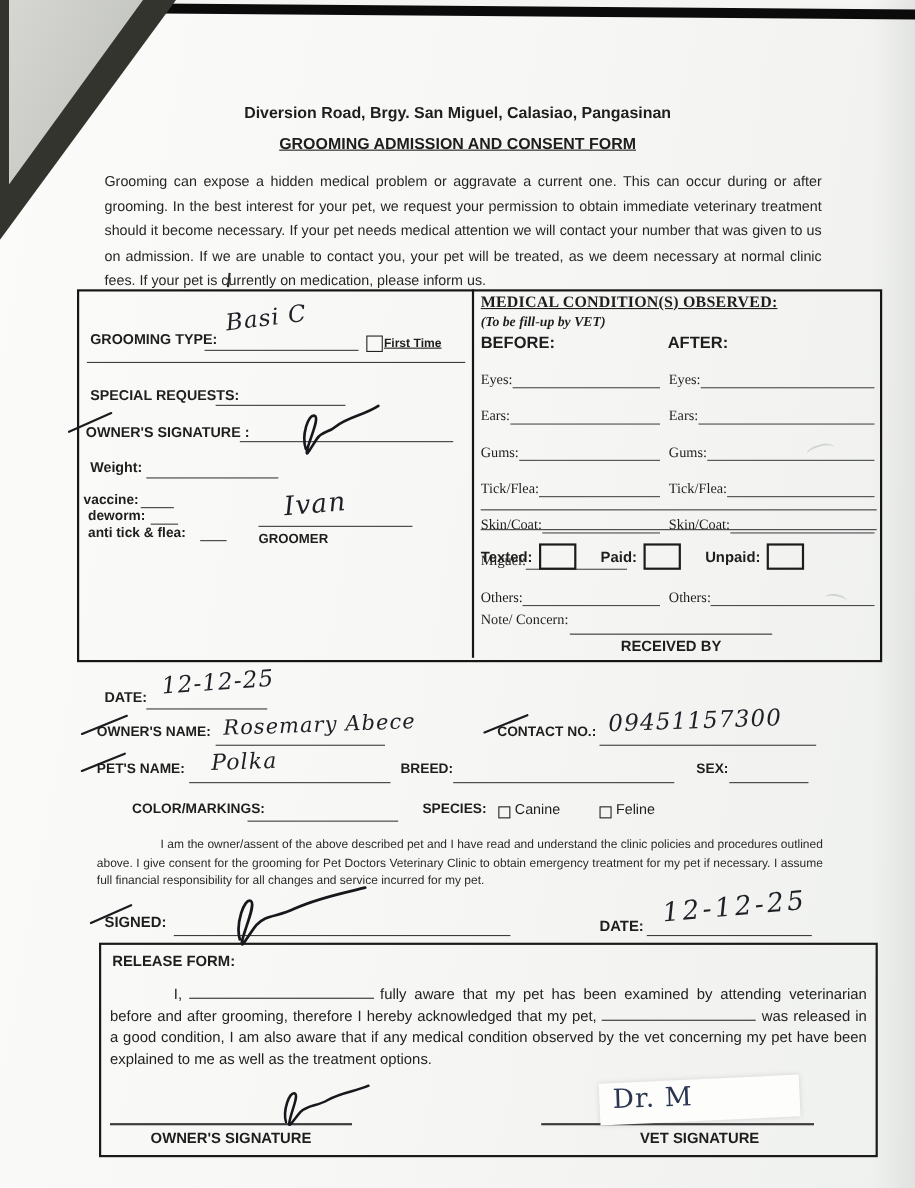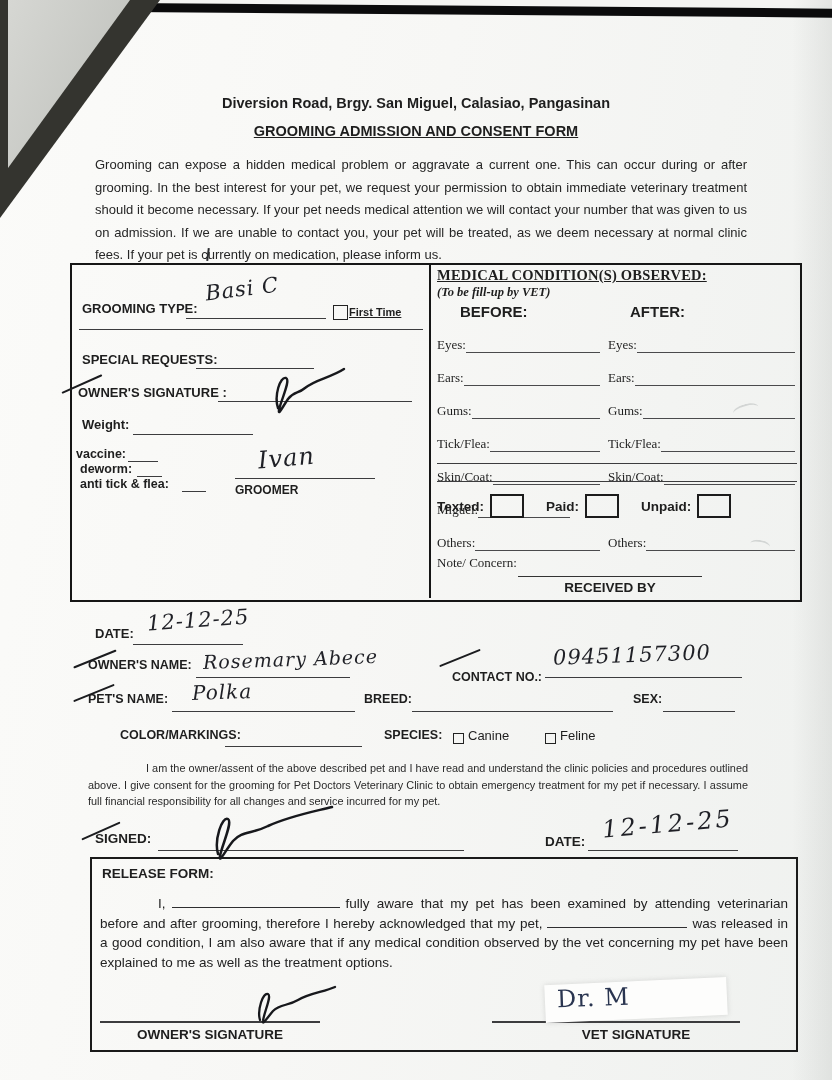--- a/index.html
+++ b/index.html
@@ -33,21 +33,21 @@
   .intro{top:154px;left:95px;width:652px;font-size:13px;line-height:22.5px;text-align:justify;color:#262626;}
   
   .mainbox{position:absolute;left:70px;top:263px;width:728px;height:335px;border:2.2px solid #161616;z-index:7;}
   .divider{position:absolute;left:429px;top:263px;width:2.2px;height:335px;background:#161616;z-index:8;}
   .relbox{position:absolute;left:90px;top:857px;width:704px;height:191px;border:2px solid #1a1a1a;z-index:7;}
   
   .med{position:absolute;left:437px;top:267px;width:358px;z-index:8;font-family:"Liberation Serif",serif;}
   .med .mtitle{font-size:14.5px;font-weight:bold;text-decoration:underline;letter-spacing:.2px;}
   .med .msub{font-size:12.5px;font-weight:bold;font-style:italic;margin-top:1px;}
   .med .ba{display:flex;font-family:"Liberation Sans",sans-serif;font-weight:bold;font-size:15px;margin-top:3px;}
-  .med .ba .before{width:170px;margin-left:23px;}
+  .med .ba .before{width:170px;}
   .mrow{display:flex;margin-top:17px;font-size:13px;text-align:right;}
   .mhalf{display:flex;align-items:flex-end;}
   .mhalf.l{width:163px;margin-right:8px;}
   .mhalf.r{width:187px;}
   .mhalf .fill{flex:1;border-bottom:1.4px solid #4a4a4c;height:13px;}
   .mhalf.short .fill{flex:0 0 92px;}
   .note{font-size:13px;margin-top:4px;}
   .payrow{position:absolute;left:437px;top:494px;width:358px;display:flex;align-items:center;
           font-weight:bold;font-size:13.5px;z-index:9;}
   .paybox{width:30px;height:20px;border:2px solid #1c1c1c;margin-left:6px;}
@@ -218,21 +218,21 @@
 
   <div class="lbl" style="left:95px;top:626px;font-size:13px;">DATE:</div>
   <div class="line" style="left:133px;top:644px;width:110px;border-bottom-width:1.8px;"></div>
   <div class="hw" style="left:147px;top:608px;font-size:21px;transform:rotate(-4deg);">12-12-25</div>
 
   <div class="lbl" style="left:88px;top:658px;font-size:12.5px;">OWNER'S NAME:</div>
   <div class="penslash" style="left:72px;top:658px;width:46px;transform:rotate(-22deg);"></div>
   <div class="line" style="left:196px;top:677px;width:154px;border-bottom-width:1.8px;"></div>
   <div class="hw" style="left:203px;top:648px;font-size:19px;transform:rotate(-2deg);">Rosemary Abece</div>
 
-  <div class="lbl" style="left:452px;top:658px;font-size:12.5px;margin-top:12px;">CONTACT NO.:</div>
+  <div class="lbl" style="left:452px;top:658px;font-size:12.5px;">CONTACT NO.:</div>
   <div class="penslash" style="left:438px;top:657px;width:44px;transform:rotate(-22deg);"></div>
   <div class="line" style="left:545px;top:677px;width:197px;border-bottom-width:1.8px;"></div>
   <div class="hw" style="left:553px;top:643px;font-size:21px;transform:rotate(-2deg);">09451157300</div>
 
   <div class="lbl" style="left:88px;top:692px;font-size:12.5px;">PET'S NAME:</div>
   <div class="penslash" style="left:72px;top:692px;width:44px;transform:rotate(-22deg);"></div>
   <div class="line" style="left:172px;top:711px;width:183px;border-bottom-width:1.8px;"></div>
   <div class="hw" style="left:192px;top:680px;font-size:20px;transform:rotate(-2deg);">Polka</div>
   <div class="lbl" style="left:364px;top:692px;font-size:12.5px;">BREED:</div>
   <div class="line" style="left:412px;top:711px;width:201px;border-bottom-width:1.8px;"></div>

